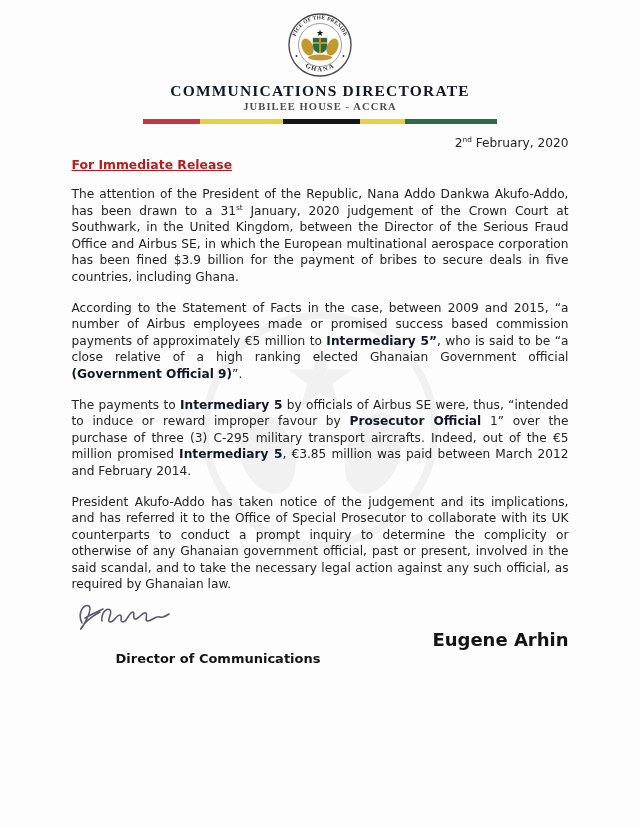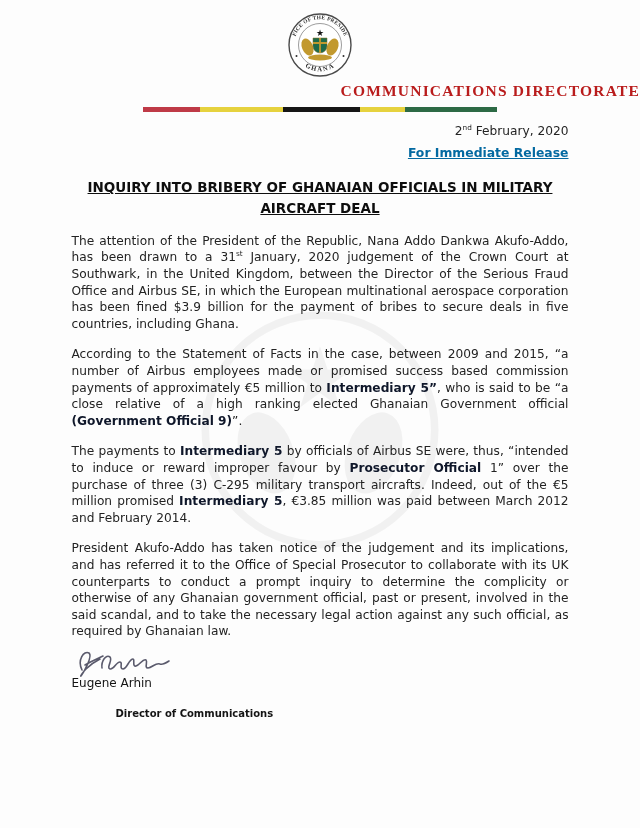--- a/index.html
+++ b/index.html
@@ -11,24 +11,24 @@
     position:relative;
     overflow:hidden;
   }
   .page{position:relative;width:640px;height:828px;}
   .watermark{
     position:absolute;left:190px;top:300px;width:260px;height:260px;
     opacity:0.045;pointer-events:none;z-index:0;
   }
   .seal-wrap{display:flex;justify-content:center;padding-top:11px;position:relative;z-index:1;}
   .org{
-    text-align:right;
+    text-align:center;
     font-family:"Liberation Serif","DejaVu Serif",serif;
     font-weight:bold;font-size:15.5px;letter-spacing:1.2px;
-    color:#b91c1c;margin-top:3px;position:relative;z-index:1;
+    color:#0f172a;margin-top:3px;position:relative;z-index:1;
   }
   .org-sub{
     text-align:center;
     font-family:"Liberation Serif","DejaVu Serif",serif;
     font-weight:bold;font-size:10.5px;letter-spacing:1.1px;
     color:#4a4a4a;margin-top:1px;position:relative;z-index:1;
   }
   .flagbar{
     width:354px;height:5px;margin:7px auto 0;
     display:flex;position:relative;z-index:1;
@@ -36,35 +36,35 @@
   .flagbar span{display:block;height:100%;}
   .content{
     width:497px;margin:0 auto;position:relative;z-index:1;
   }
   .date{
     text-align:right;font-size:12.2px;margin-top:12px;color:#242424;
   }
   sup{font-size:60%;vertical-align:super;line-height:0;}
   .release{
     font-weight:bold;font-size:12.4px;text-decoration:underline;
-    margin-top:7px;color:#0369a1;text-align:right;
+    margin-top:7px;color:#b91c1c;
   }
   .title{
     text-align:center;font-weight:bold;font-size:13.5px;
     text-decoration:underline;color:#0e0e0e;
     margin:17px 0 0 0;line-height:1.55;
   }
   .content p{
     text-align:justify;font-size:12.2px;line-height:16.6px;
     margin:14px 0 0 0;color:#232323;
   }
   .content p b{color:#0f172a;}
   .sig{margin-top:6px;height:34px;}
-  .name{font-weight:normal;font-size:12px;color:#141414;margin-top:-4px;}
-  .role{font-weight:bold;font-size:10px;color:#141414;margin-top:18px;padding-left:44px;}
+  .name{font-weight:bold;font-size:18px;color:#141414;margin-top:-4px;text-align:right;}
+  .role{font-weight:bold;font-size:13px;color:#141414;margin-top:1px;padding-left:44px;}
 </style>
 </head>
 <body>
 
 <div class="page">
 
   <svg class="watermark" viewBox="-34 -34 68 68">
     <circle cx="0" cy="0" r="30" fill="none" stroke="#000" stroke-width="2"></circle>
     <text x="0" y="-6" font-size="22" text-anchor="middle" fill="#000">★</text>
     <ellipse cx="-14" cy="6" rx="7" ry="11" fill="#000" transform="rotate(-20 -14 6)"></ellipse>
@@ -92,33 +92,33 @@
         <ellipse cx="12.5" cy="2" rx="5.5" ry="9" fill="#c2992e" transform="rotate(22 12.5 2)"></ellipse>
         <ellipse cx="0" cy="12.5" rx="12" ry="3" fill="#c2992e"></ellipse>
         <text x="0" y="-9.5" font-size="9" text-anchor="middle" fill="#141414">★</text>
         <path d="M-7,-7 h14 v8 a7,7 0 0 1 -14,0 z" fill="#1f6b4a" stroke="#8a6d1f" stroke-width="0.5"></path>
         <path d="M0,-7 V8 M-7,-2 H7" stroke="#c2992e" stroke-width="1.8" fill="none"></path>
       </g>
     </svg>
   </div>
 
   <div class="org">COMMUNICATIONS DIRECTORATE</div>
+  <div class="org-sub">JUBILEE HOUSE - ACCRA</div>
 
   <div class="flagbar" id="flagbar">
       <span style="background: rgb(191, 58, 71); flex: 57 1 0%;"></span>
       <span style="background: rgb(230, 210, 62); flex: 83 1 0%;"></span>
       <span style="background: rgb(22, 22, 22); flex: 77 1 0%;"></span>
       <span style="background: rgb(230, 210, 62); flex: 45 1 0%;"></span>
       <span style="background: rgb(45, 106, 69); flex: 92 1 0%;"></span>
     </div>
 
   <div class="content">
     <div class="date">2<sup>nd</sup> February, 2020</div>
     <div class="release">For Immediate Release</div>
-    <h1 class="title">INQUIRY INTO BRIBERY OF GHANAIAN OFFICIALS IN MILITARY AIRCRAFT DEAL</h1>
 
     <p>The attention of the President of the Republic, Nana Addo Dankwa Akufo-Addo, has been drawn to a 31<sup>st</sup> January, 2020 judgement of the Crown Court at Southwark, in the United Kingdom, between the Director of the Serious Fraud Office and Airbus SE, in which the European multinational aerospace corporation has been fined $3.9 billion for the payment of bribes to secure deals in five countries, including Ghana.</p>
     <p>According to the Statement of Facts in the case, between 2009 and 2015, “a number of Airbus employees made or promised success based commission payments of approximately €5 million to <b>Intermediary 5”</b>, who is said to be “a close relative of a high ranking elected Ghanaian Government official <b>(Government Official 9)</b>”.</p>
     <p>The payments to <b>Intermediary 5</b> by officials of Airbus SE were, thus, “intended to induce or reward improper favour by <b>Prosecutor Official</b> 1” over the purchase of three (3) C-295 military transport aircrafts. Indeed, out of the €5 million promised <b>Intermediary 5</b>, €3.85 million was paid between March 2012 and February 2014.</p>
     <p>President Akufo-Addo has taken notice of the judgement and its implications, and has referred it to the Office of Special Prosecutor to collaborate with its UK counterparts to conduct a prompt inquiry to determine the complicity or otherwise of any Ghanaian government official, past or present, involved in the said scandal, and to take the necessary legal action against any such official, as required by Ghanaian law.</p>
 
     <div class="sig">
       <svg width="110" height="34" viewBox="0 0 110 34">
         <path d="M10,24 C5,14 12,4 17,7 C21,10 12,26 9,30 C8,31 10,27 14,23 C18,19 24,15 28,13
                  M13,19 C20,15 27,12 31,10

